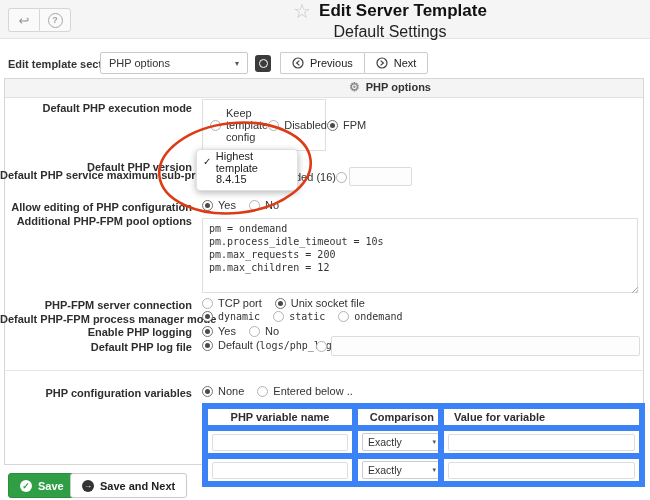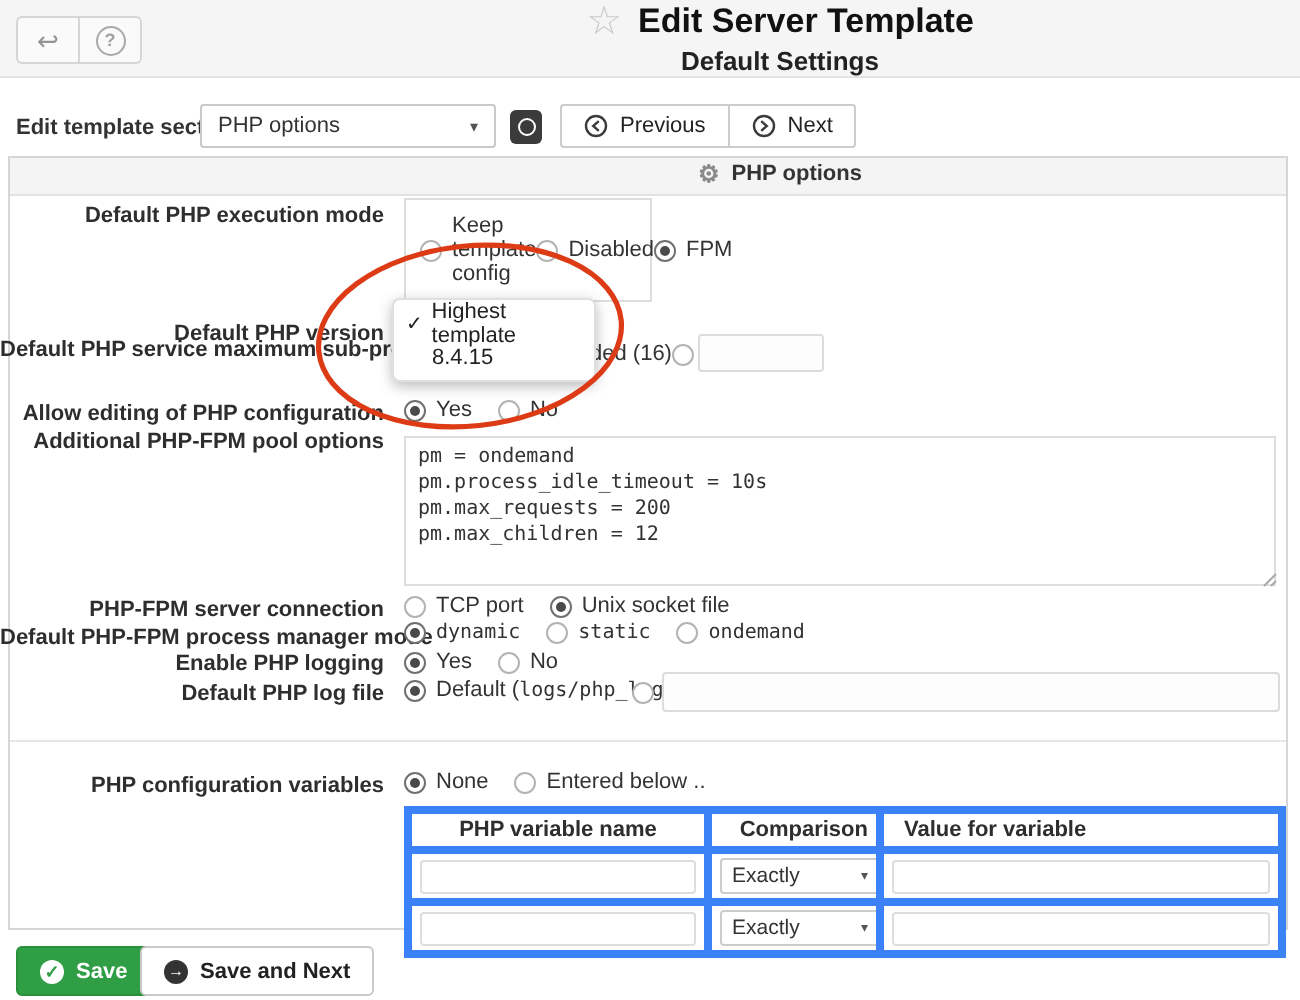--- a/index.html
+++ b/index.html
@@ -15,21 +15,21 @@
   .top-btn{width:30px;height:22px;background:#fafafa;border:1px solid #d6d6d6;
     display:flex;align-items:center;justify-content:center;color:#949494;font-size:13px;cursor:pointer;}
   .top-btn:first-child{border-radius:3px 0 0 3px;border-right:none;}
   .top-btn:last-child{border-radius:0 3px 3px 0;}
   .help-circle{width:13px;height:13px;border:1px solid #a8a8a8;border-radius:50%;
     display:flex;align-items:center;justify-content:center;font-size:9px;font-weight:bold;color:#a0a0a0;}
   .title-wrap{left:390px;top:1px;transform:translateX(-50%);text-align:center;white-space:nowrap;}
   .title-line{display:flex;align-items:center;gap:8px;justify-content:center;}
   .star{color:#c9c9c9;font-size:20px;line-height:20px;}
   .page-title{font-size:17px;font-weight:bold;color:#111;line-height:20px;}
-  .subtitle{font-size:13px;font-weight:bold;color:#222;margin-top:2px;}
+  .subtitle{font-size:16px;font-weight:normal;color:#222;margin-top:2px;}
   
   .section-label{left:8px;top:58px;font-weight:bold;}
   .section-select{left:100px;top:52px;width:148px;height:22px;background:#fff;border:1px solid #c9c9c9;border-radius:2px;
     display:flex;align-items:center;box-sizing:border-box;padding:0 8px;cursor:pointer;}
   .section-select .caret{margin-left:auto;font-size:8px;color:#555;}
   .doc-icon-btn{left:255px;top:55px;width:16px;height:17px;background:#3b3b3b;border-radius:3px;cursor:pointer;
     display:flex;align-items:center;justify-content:center;}
   .doc-icon-btn .hole{width:7px;height:7px;border:1.5px solid #fff;border-radius:50%;}
   .nav-btn-group{left:280px;top:52px;display:flex;}
   .nav-btn{height:22px;background:#fff;border:1px solid #cccccc;display:flex;align-items:center;gap:6px;
@@ -57,21 +57,21 @@
   .menu-item{height:17px;display:flex;align-items:center;padding-left:6px;cursor:pointer;color:#222;}
   .menu-item .check{width:13px;font-size:10px;}
   .menu-item.indent{padding-left:19px;}
   .pool-textarea{left:202px;top:218px;width:436px;height:75px;resize:none;outline:none;
     border:1px solid #dedede;background:#fff;box-sizing:border-box;padding:3px 6px;
     font-family:"DejaVu Sans Mono",monospace;font-size:10px;line-height:13px;color:#333;overflow:hidden;}
   .resize-grip{left:631px;top:286px;width:8px;height:8px;z-index:3;pointer-events:none;}
   .divider{left:5px;top:370px;width:638px;height:1px;background:#e6e6e6;}
   
   .cv-table{left:202px;top:403px;width:437px;border:1px solid #ddd;border-collapse:collapse;table-layout:fixed;background:#fff;}
-  .cv-table th,.cv-table td{border:4px solid #3b82f6;padding:2px 4px;box-sizing:border-box;}
+  .cv-table th,.cv-table td{border:6px solid #3b82f6;padding:2px 4px;box-sizing:border-box;}
   .cv-table th{height:17px;font-weight:bold;font-size:11px;color:#2e2e2e;}
   .cv-table td{height:22px;}
   .cv-table .c1{width:150px;}
   .cv-table .c2{width:86px;text-align:right;}
   .cv-table .c3{width:201px;}
   .cv-table th.c3{text-align:left;padding-left:10px;}
   .cell-input{width:100%;height:17px;border:1px solid #ddd;border-radius:2px;background:#fff;box-sizing:border-box;}
   .cell-select{width:80px;height:18px;border:1px solid #ccc;border-radius:2px;background:#fff;box-sizing:border-box;
     display:flex;align-items:center;padding:0 5px;font-size:10.5px;cursor:pointer;}
   .cell-select .caret{margin-left:auto;font-size:7px;color:#555;}

